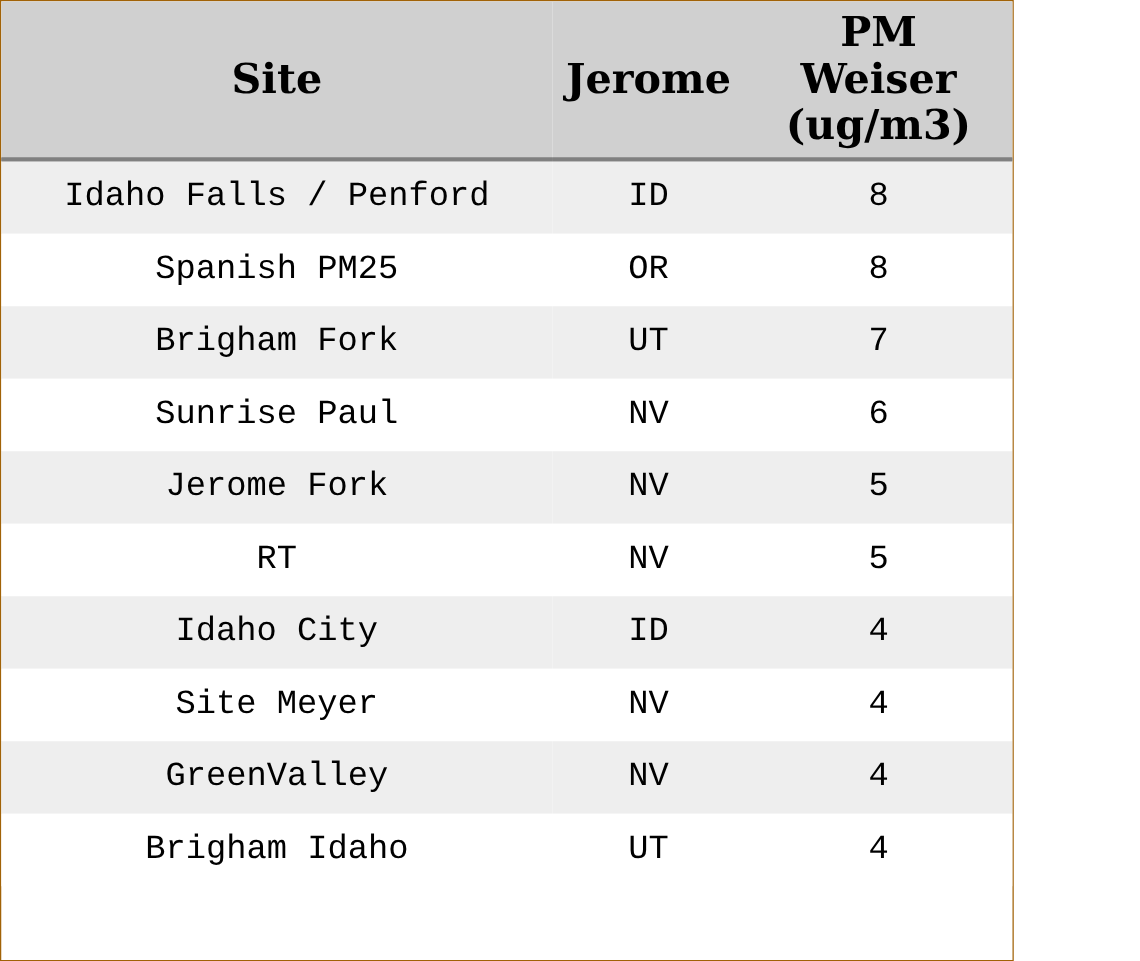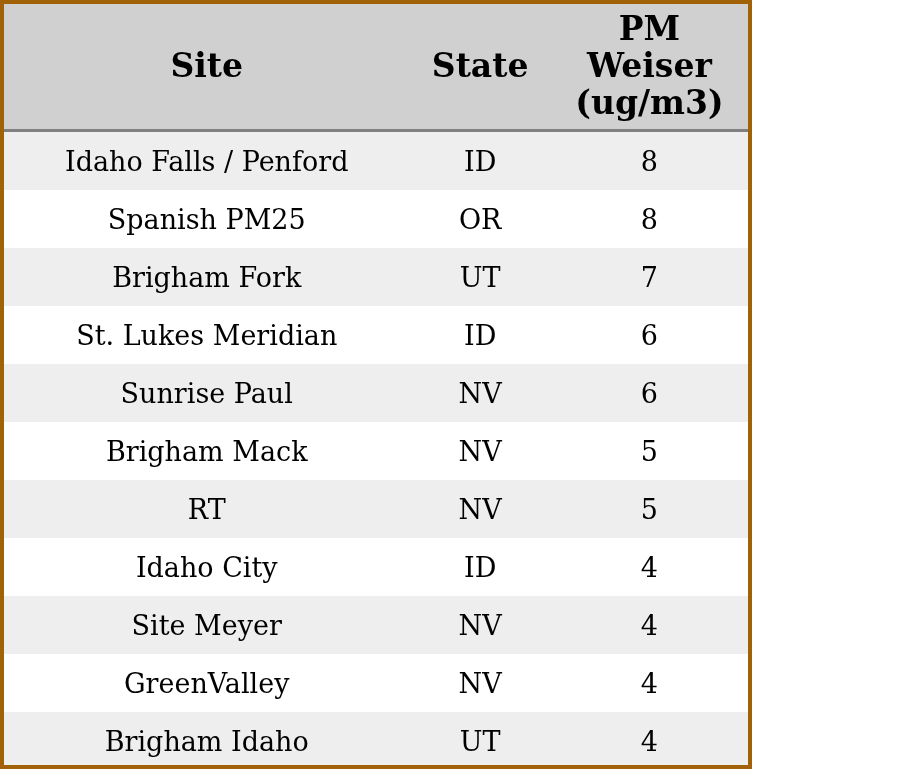--- a/index.html
+++ b/index.html
@@ -1,24 +1,24 @@
 <!DOCTYPE html>
 <html><head>
 <meta charset="utf-8">
 <style>
   html, body {
     margin: 0;
     padding: 0;
     background: #ffffff;
   }
   .table-frame {
-    width: 752px;
+    width: 811px;
     height: 769px;
     box-sizing: border-box;
-    border: 4px solid #a16207;
+    border: 1px solid #a16207;
     background: #ffffff;
     overflow: hidden;
   }
   table.pm-table {
     width: 100%;
     border-collapse: collapse;
     table-layout: fixed;
     font-family: "DejaVu Serif", "Liberation Serif", serif;
     color: #000000;
   }
@@ -40,69 +40,65 @@
     display: inline-block;
     max-width: 178px;
   }
   tbody td {
     height: 58px;
     text-align: center;
     vertical-align: middle;
     font-size: 27px;
     font-weight: normal;
     padding: 0;
+    font-family: Liberation Mono, monospace;
   }
   tbody tr:nth-child(odd)  { background: #eeeeee; }
   tbody tr:nth-child(even) { background: #ffffff; }
 </style>
 </head>
 <body>
 
 <div class="table-frame">
   <table class="pm-table">
     <colgroup>
       <col class="col-site">
       <col class="col-state">
       <col class="col-pm">
     </colgroup>
     <thead>
       <tr>
         <th><span class="hdr-wrap">Site</span></th>
-        <th><span class="hdr-wrap">State</span></th>
+        <th><span class="hdr-wrap">Jerome</span></th>
         <th><span class="hdr-wrap">PM Weiser (ug/m3)</span></th>
       </tr>
     </thead>
     <tbody>
       <tr>
         <td>Idaho Falls / Penford</td>
         <td>ID</td>
         <td>8</td>
       </tr>
       <tr>
         <td>Spanish PM25</td>
         <td>OR</td>
         <td>8</td>
       </tr>
       <tr>
         <td>Brigham Fork</td>
         <td>UT</td>
         <td>7</td>
       </tr>
       <tr>
-        <td>St. Lukes Meridian</td>
-        <td>ID</td>
-        <td>6</td>
-      </tr>
-      <tr>
         <td>Sunrise Paul</td>
         <td>NV</td>
         <td>6</td>
       </tr>
       <tr>
-        <td>Brigham Mack</td>
+        <td>Jerome Fork</td>
         <td>NV</td>
         <td>5</td>
       </tr>
       <tr>
         <td>RT</td>
         <td>NV</td>
         <td>5</td>
       </tr>
       <tr>
         <td>Idaho City</td>

